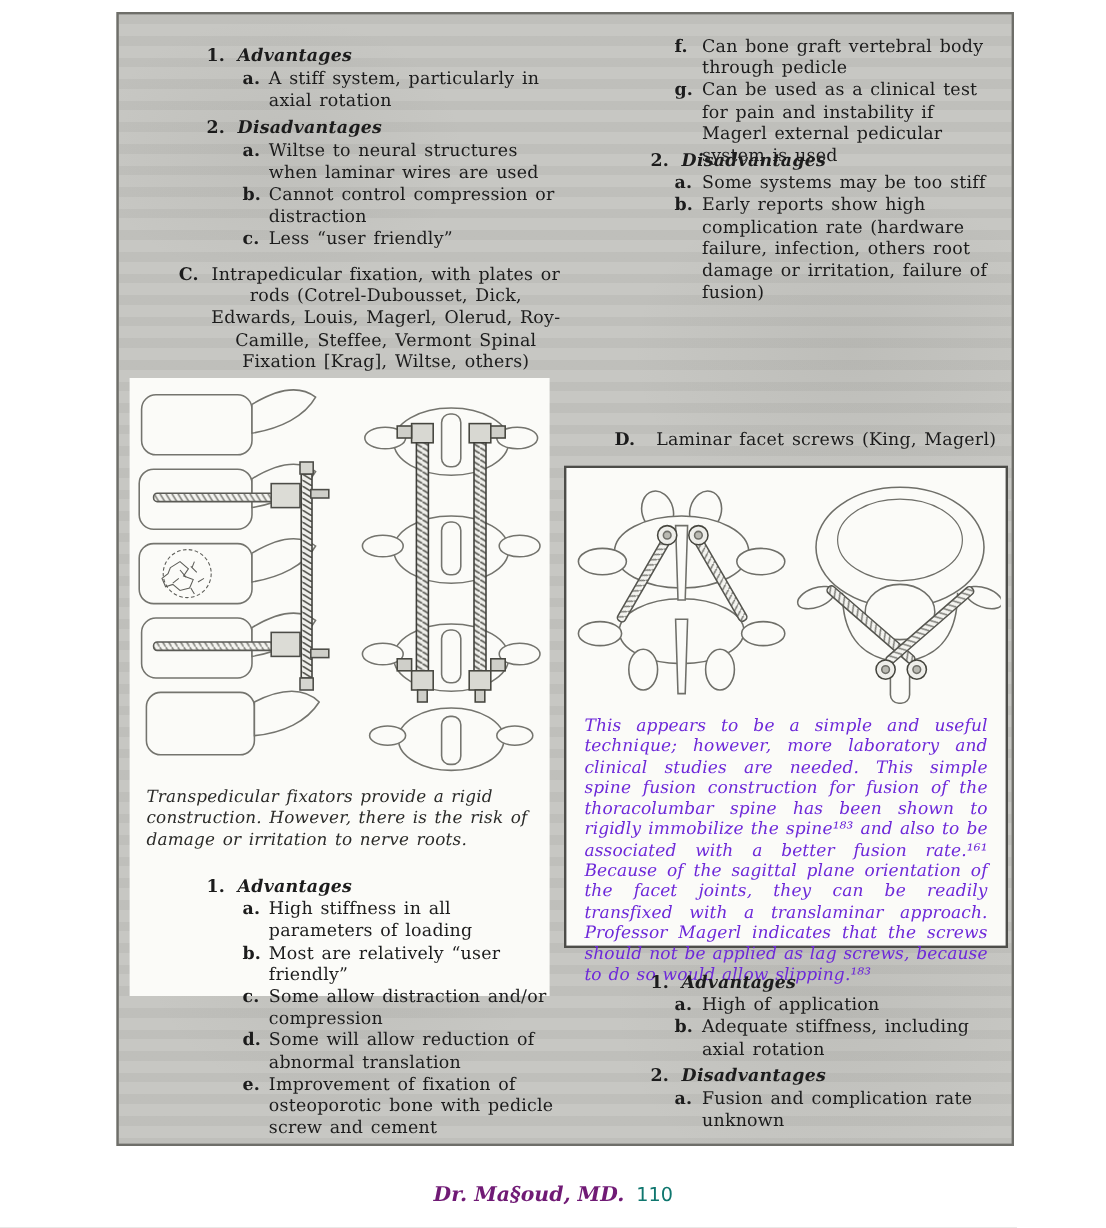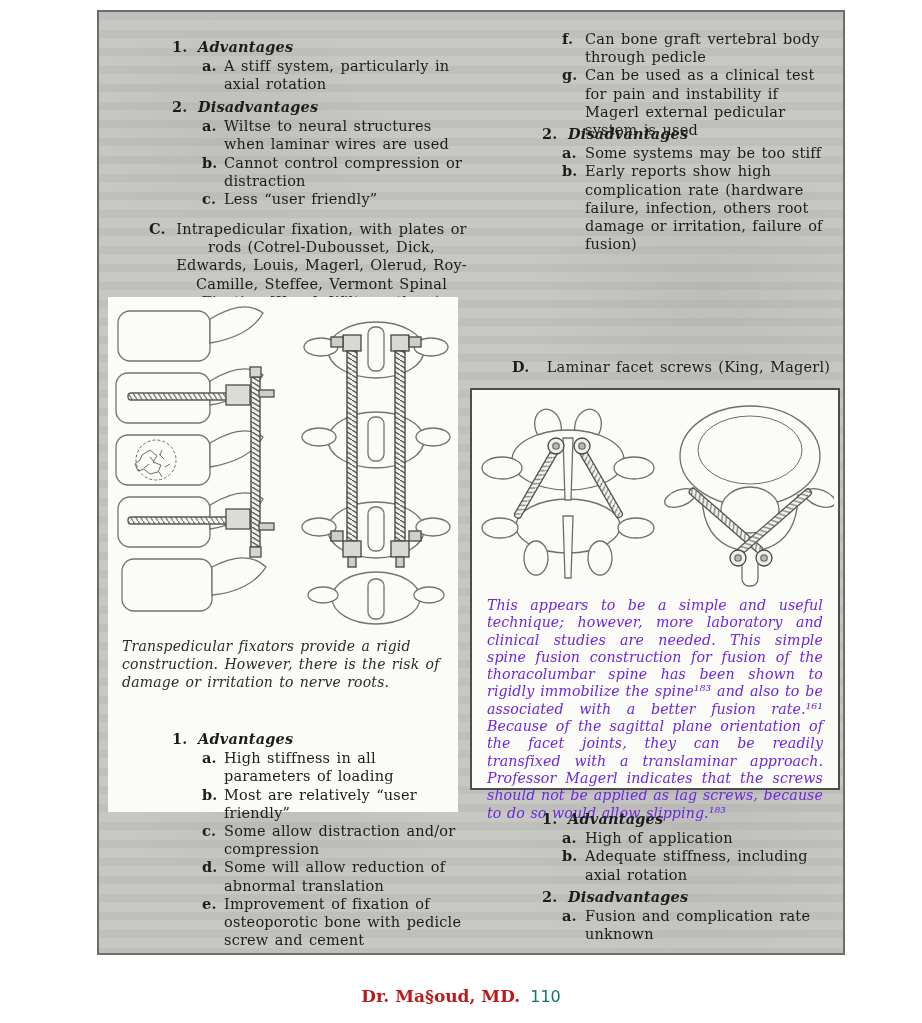--- a/index.html
+++ b/index.html
@@ -39,21 +39,21 @@
   .caption{
     position:absolute;font-style:italic;font-size:14px;line-height:18px;
     letter-spacing:.2px;word-spacing:1.5px;color:#2a2a28;
   }
   .figpar{
     position:absolute;font-style:italic;font-size:14.2px;line-height:17.3px;
     text-align:justify;letter-spacing:.1px;word-spacing:1px;color:#6d28d9;
   }
   
   .footer{position:absolute;left:0;top:985px;width:922px;text-align:center;font-size:17px;line-height:22px;}
-  .footer .author{color:#b91c1c;font-weight:bold;}
+  .footer .author{color:#701a75;font-weight:bold;font-style:italic;}
   .footer .pageno{color:#0f766e;margin-left:10px;font-family:"DejaVu Sans", sans-serif;font-size:16px;}
   svg{display:block;}
 </style>
 </head>
 <body>
 
 <div class="scan">
 
   <div class="blk" style="left:73px;top:26px;width:300px">
     <div class="lhead">
@@ -83,21 +83,21 @@
       <span class="letter">c.</span>
       <span class="itxt">Less “user friendly”</span>
     </div>
   </div>
 
   <div class="blk secpar" style="left:50px;top:208px;width:322px">
     <span class="letter">C.</span>
     <span class="stxt">Intrapedicular fixation, with plates or rods (Cotrel-Dubousset, Dick, Edwards, Louis, Magerl, Olerud, Roy-Camille, Steffee, Vermont Spinal Fixation [Krag], Wiltse, others)</span>
   </div>
 
-  <div class="figbox" style="left:9px;top:285px;width:350px;height:515px">
+  <div class="figbox" style="left:9px;top:303px;width:350px;height:515px">
     <svg width="350" height="336" viewBox="0 0 350 336">
       <defs>
         <pattern id="thr" patternUnits="userSpaceOnUse" width="5" height="8">
           <rect width="5" height="8" fill="#f4f4f0"></rect>
           <line x1="0" y1="0" x2="5" y2="8" stroke="#7a7a75" stroke-width="1.2"></line>
         </pattern>
         <pattern id="thrV" patternUnits="userSpaceOnUse" width="8" height="5">
           <rect width="8" height="5" fill="#eeeeea"></rect>
           <line x1="0" y1="0" x2="8" y2="5" stroke="#55554f" stroke-width="1.3"></line>
         </pattern>

